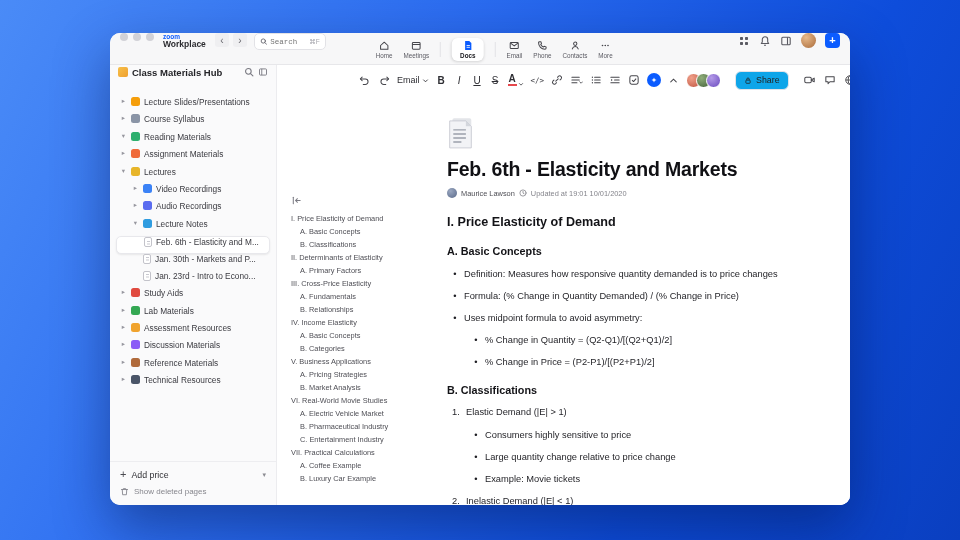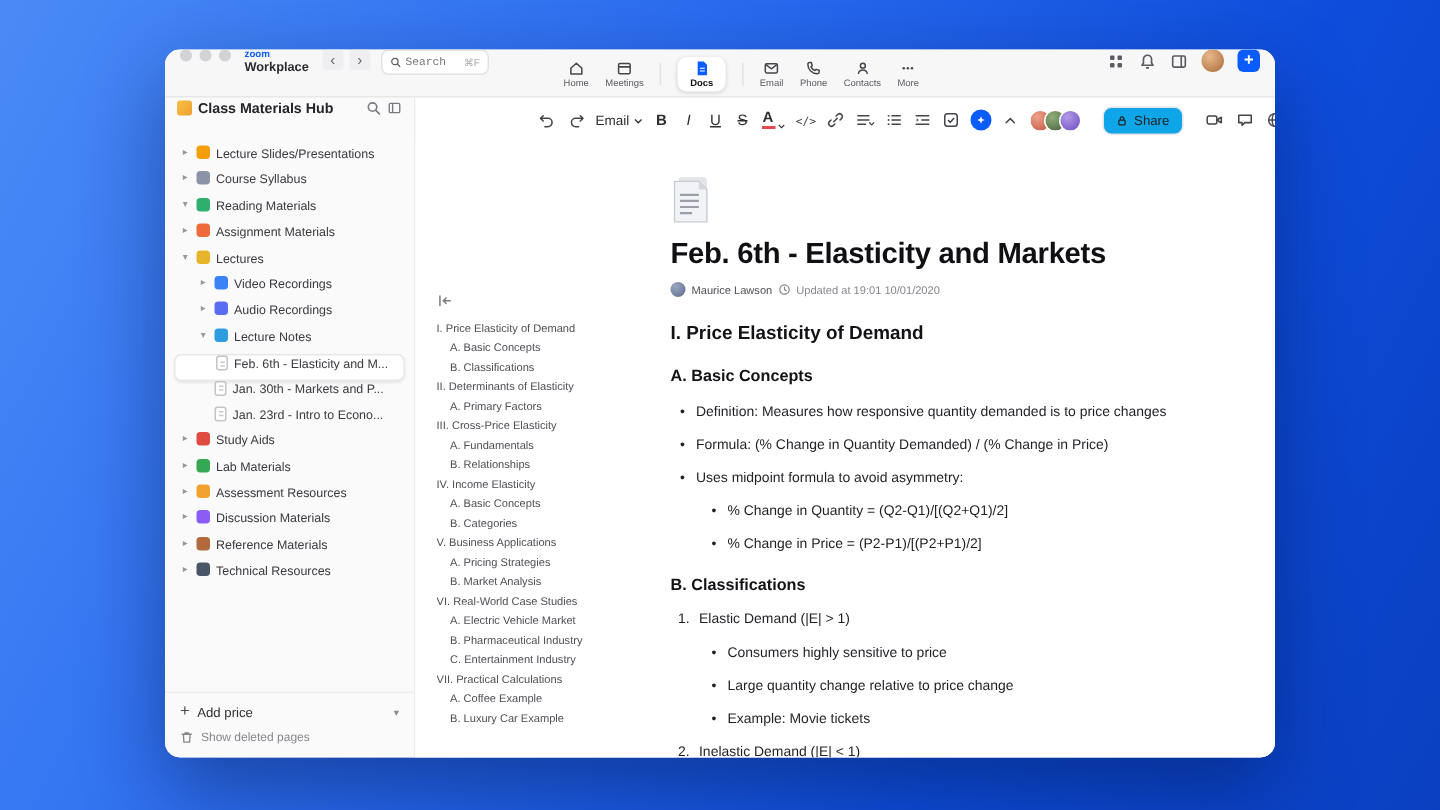--- a/index.html
+++ b/index.html
@@ -421,21 +421,21 @@
             <div class="oitem l1">A. Primary Factors</div>
             <div class="oitem l0">III. Cross-Price Elasticity</div>
             <div class="oitem l1">A. Fundamentals</div>
             <div class="oitem l1">B. Relationships</div>
             <div class="oitem l0">IV. Income Elasticity</div>
             <div class="oitem l1">A. Basic Concepts</div>
             <div class="oitem l1">B. Categories</div>
             <div class="oitem l0">V. Business Applications</div>
             <div class="oitem l1">A. Pricing Strategies</div>
             <div class="oitem l1">B. Market Analysis</div>
-            <div class="oitem l0">VI. Real-World Case Studies</div>
+            <div class="oitem l0">VI. Real-World Movie Studies</div>
             <div class="oitem l1">A. Electric Vehicle Market</div>
             <div class="oitem l1">B. Pharmaceutical Industry</div>
             <div class="oitem l1">C. Entertainment Industry</div>
             <div class="oitem l0">VII. Practical Calculations</div>
             <div class="oitem l1">A. Coffee Example</div>
             <div class="oitem l1">B. Luxury Car Example</div>
           </div>
 
           <div class="doc">
             <svg class="docicon" width="27" height="33" viewBox="0 0 30 36">

